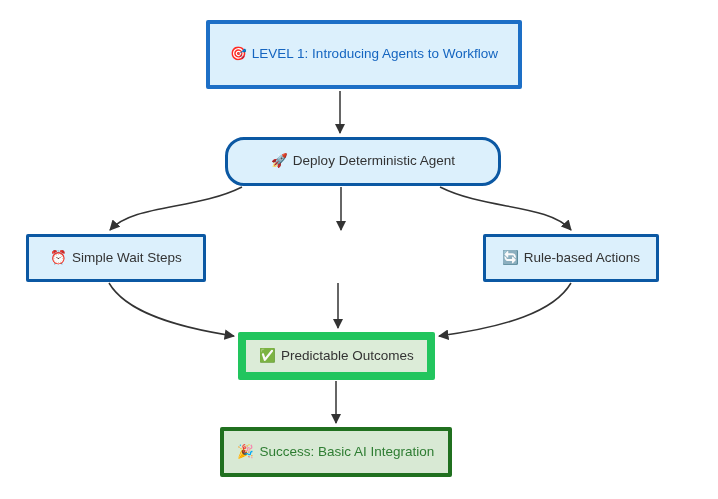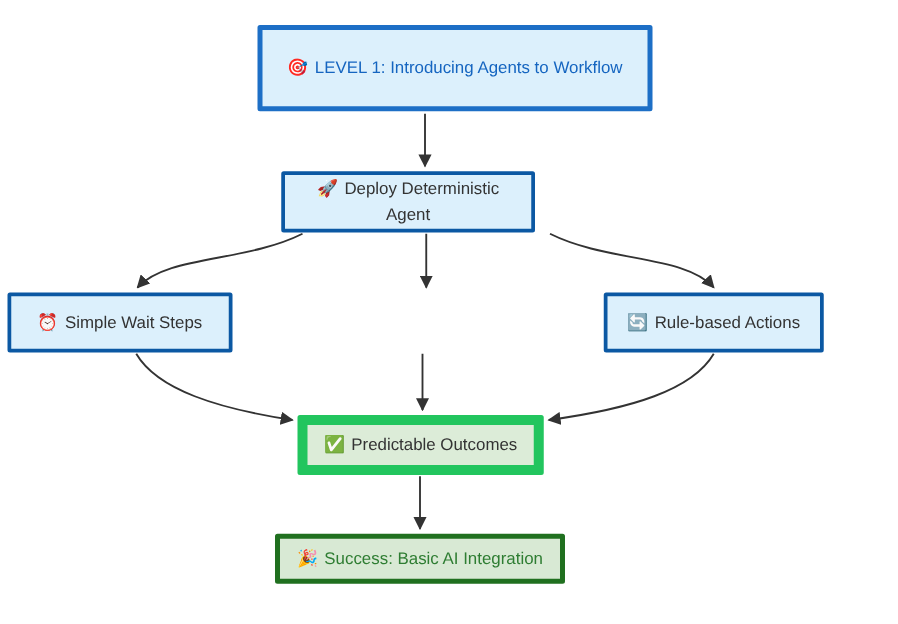--- a/index.html
+++ b/index.html
@@ -50,33 +50,33 @@
     background: #dcf0fc;
     border: 3px solid #0b58a3;
     color: #333333;
   }
   .node-level1 {
     left: 206px; top: 20px; width: 316px; height: 69px;
     background: #dcf0fc;
     border: 4px solid #1d6fc6;
     color: #1565c0;
   }
-  .node-deploy    { left: 225px; top: 137px; width: 203px; height: 49px; }
-  .node-wait      { left: 6px;  top: 234px; width: 180px; height: 48px; }
+  .node-deploy    { left: 225px; top: 137px; width: 276px; height: 49px; border-radius: 19px; }
+  .node-wait      { left: 26px;  top: 234px; width: 180px; height: 48px; }
   .node-summarize { left: 246px; top: 234px; width: 185px; height: 48px; }
   .node-rules     { left: 483px; top: 234px; width: 176px; height: 48px; }
   
   .node-outcomes {
     left: 238px; top: 332px; width: 197px; height: 48px;
     background: #dcecd8;
     border: 8px solid #22c55e;
     color: #333333;
   }
   .node-success {
-    left: 220px; top: 427px; width: 232px; height: 40px;
+    left: 220px; top: 427px; width: 232px; height: 50px;
     background: #d8e9d4;
     border: 4px solid #20701f;
     color: #2e7d32;
   }
 </style>
 </head>
 <body>
 
 <div class="canvas">
 

